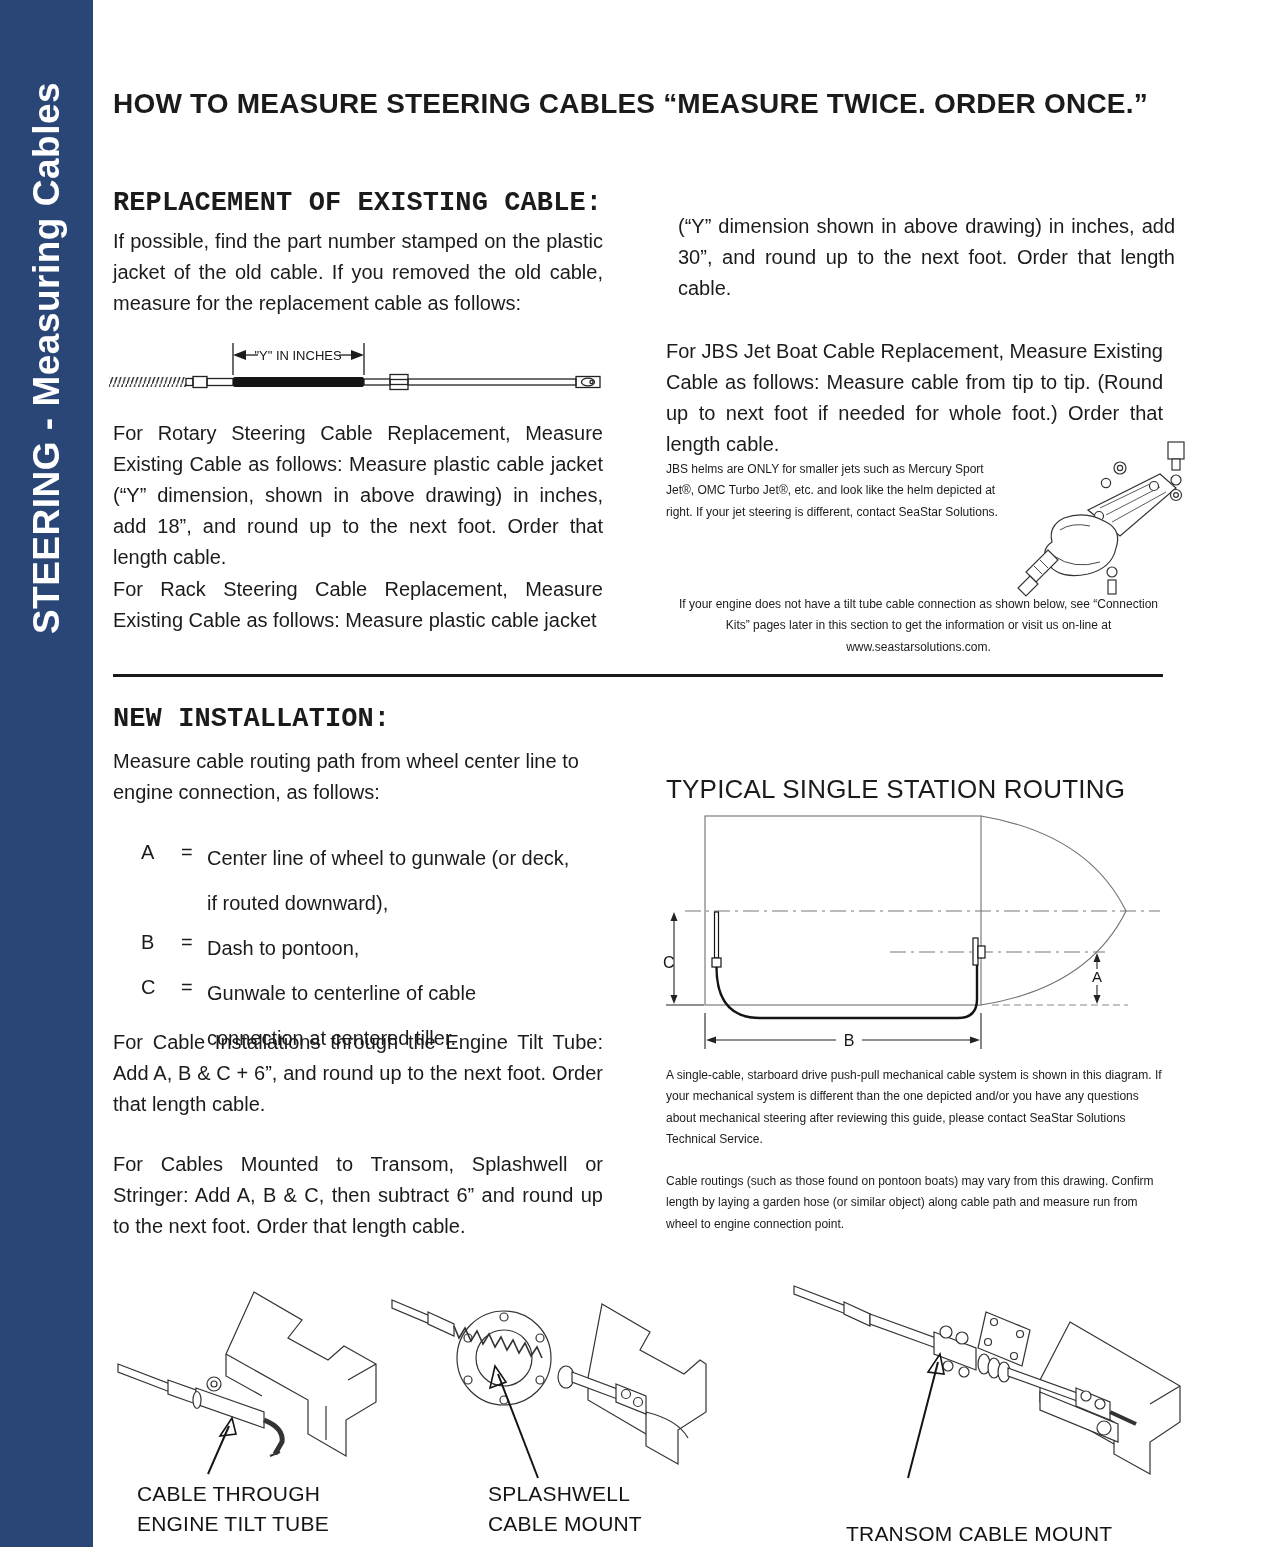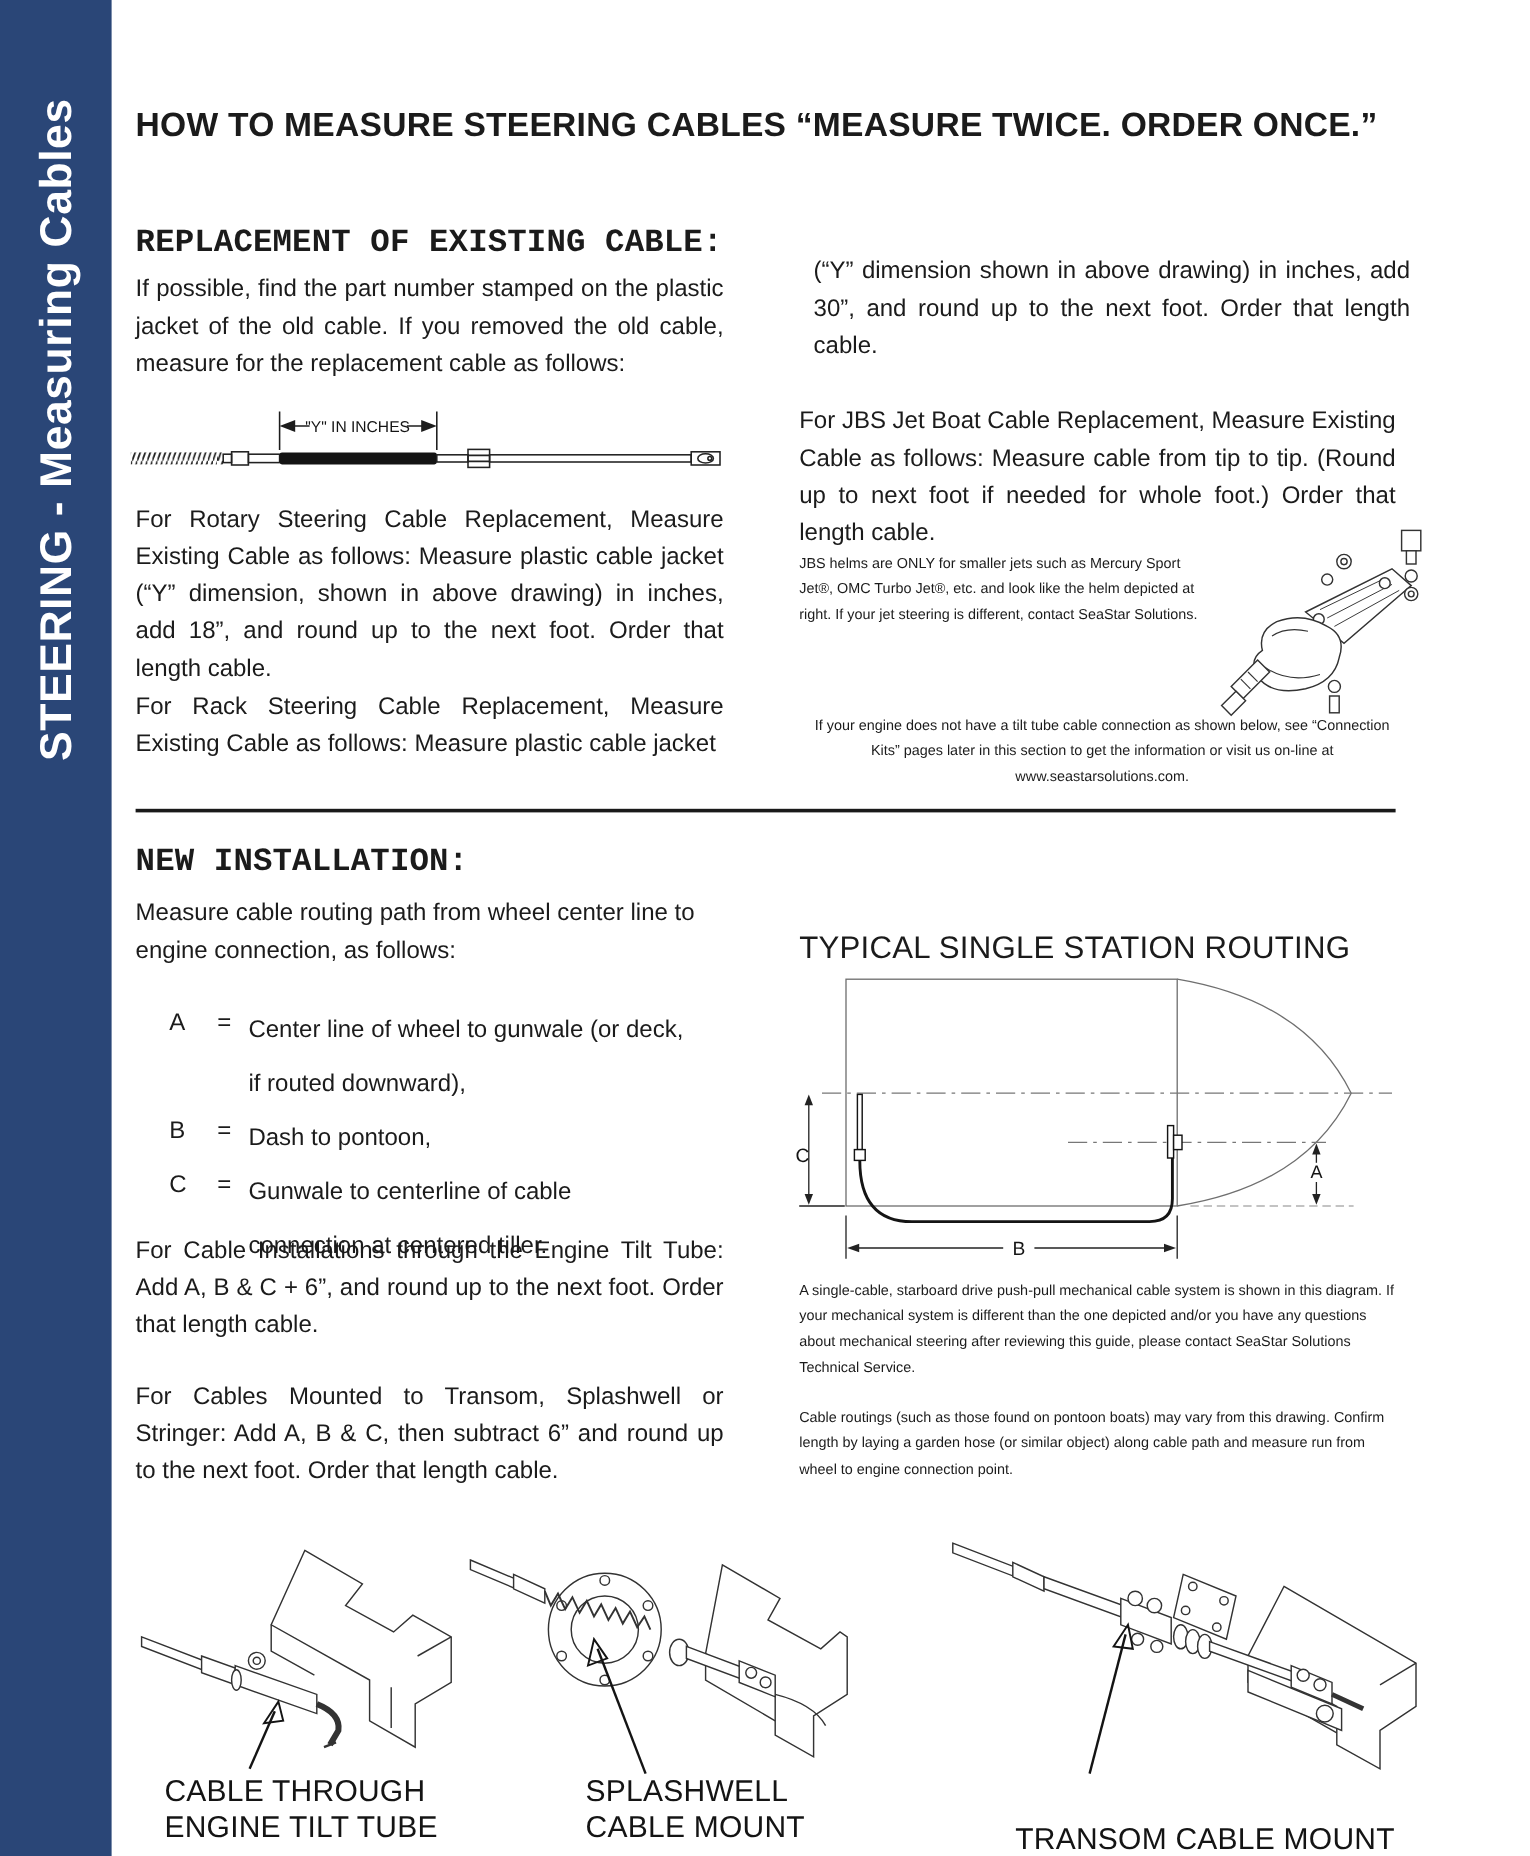--- a/index.html
+++ b/index.html
@@ -15,21 +15,21 @@
   .h3{font-size:26px;letter-spacing:0.2px;white-space:nowrap;}
   .body{font-size:20px;line-height:31px;}
   .just{text-align:justify;}
   .small{font-size:12px;line-height:21.3px;}
   .defs{font-size:20px;}
   .def-row{display:flex;align-items:flex-start;}
   .def-letter{width:40px;line-height:33.5px;}
   .def-eq{width:26px;line-height:33.5px;}
   .def-text{flex:1;line-height:45px;}
   .divider{position:absolute;left:113px;top:674px;width:1050px;height:3px;background:#191919;}
-  .figlabel{font-size:25px;line-height:29.5px;color:#141414;letter-spacing:0.2px;white-space:nowrap;}
+  .figlabel{font-size:21px;line-height:29.5px;color:#141414;letter-spacing:0.2px;white-space:nowrap;}
   svg{display:block;}
   svg text{font-family:"Liberation Sans",sans-serif;fill:#141414;}
 </style>
 </head>
 <body>
 
 <div class="page">
 
   <div class="sidebar">
     <div class="sidebar-label">STEERING - Measuring Cables</div>

